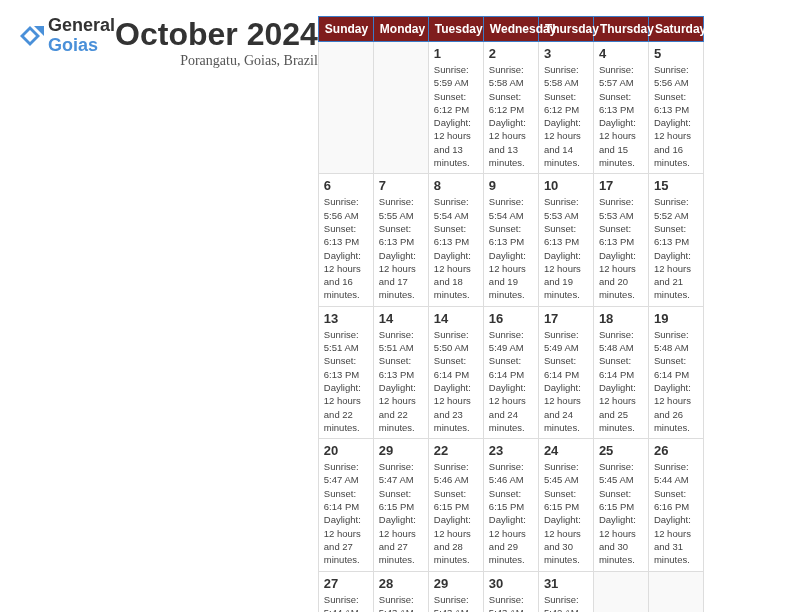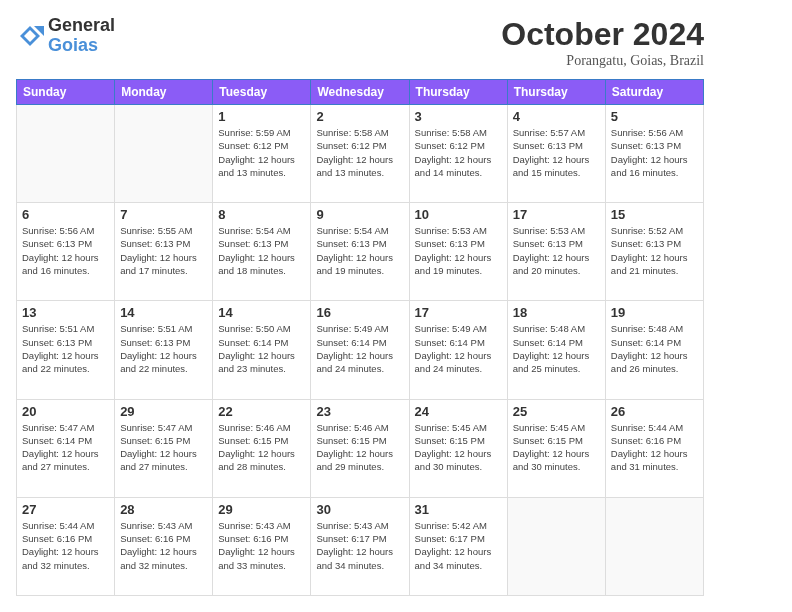--- a/index.html
+++ b/index.html
@@ -8,21 +8,21 @@
       background: #fff;
       width: 792px;
       height: 612px;
       overflow: hidden;
     }
     .page {
       width: 720px;
       height: 612px;
       padding: 16px;
       display: flex;
-      flex-direction: column;
+      flex-direction: row;
     }
     .header {
       display: flex;
       justify-content: space-between;
       align-items: flex-start;
       margin-bottom: 10px;
     }
     .logo {
       display: flex;
       align-items: center;
@@ -61,21 +61,21 @@
       font-family: Liberation Serif, serif;
     }
     .calendar {
       flex: 1;
       border: 1px solid #ccc;
       border-collapse: collapse;
       width: 100%;
       table-layout: fixed;
     }
     .calendar th {
-      background: #8b5cf6;
+      background: #7f1d1d;
       color: #fff;
       text-align: left;
       padding: 5px 6px;
       font-size: 12px;
       border: 1px solid #3a7bc8;
     }
     .calendar td {
       vertical-align: top;
       padding: 4px 5px;
       border: 1px solid #ddd;

